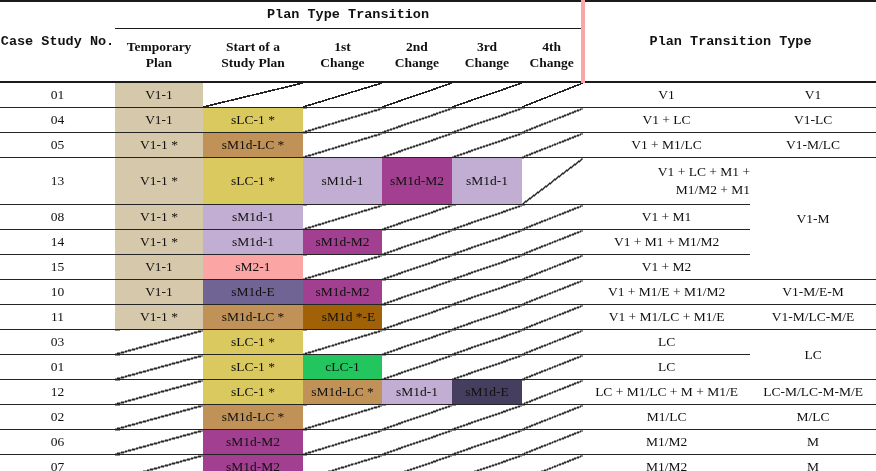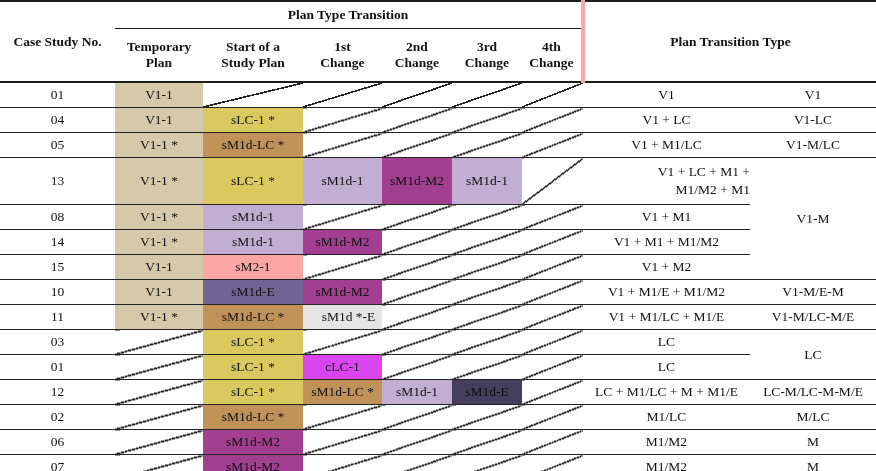--- a/index.html
+++ b/index.html
@@ -15,21 +15,21 @@
   }
   th, td {
     padding:0;
     text-align:center;
     vertical-align:middle;
     line-height:1.15;
     overflow:hidden;
     white-space:nowrap;
   }
   thead th { font-weight:bold; }
-  thead tr.top-row th { height:26px; }
+  thead tr.top-row th { height:26px;font-family:Liberation Mono, monospace; }
   thead tr.sub-row th { height:52px; }
   th.plan-type-span { border-bottom:1px solid #1b1b1b; }
   th.case-head, th.ptt-head, thead tr.sub-row th { border-bottom:2px solid #1b1b1b; }
   th.ptt-head { border-left:4px solid #fca5a5; }
   tbody td { height:24px; border-bottom:1px solid #242424; }
   tbody tr.tall td { height:46px; }
   td.trans div { line-height:1.3;text-align:right; }
   td.diag {
     background:linear-gradient(to bottom right,
       transparent calc(50% - 0.8px),
@@ -173,21 +173,21 @@
           <td class="diag"></td>
           <td class="diag"></td>
           <td class="diag"></td>
           <td class="trans">V1 + M1/E + M1/M2</td>
           <td rowspan="1">V1-M/E-M</td>
         </tr>
         <tr>
           <td>11</td>
           <td style="background: rgb(214, 200, 171);">V1-1 *</td>
           <td style="background: rgb(193, 146, 87);">sM1d-LC *</td>
-          <td style="background: #e5e5e5; padding-left: 12px;">sM1d *-E</td>
+          <td style="background: #a16207; padding-left: 12px;">sM1d *-E</td>
           <td class="diag"></td>
           <td class="diag"></td>
           <td class="diag"></td>
           <td class="trans">V1 + M1/LC + M1/E</td>
           <td rowspan="1">V1-M/LC-M/E</td>
         </tr>
         <tr>
           <td>03</td>
           <td class="diag"></td>
           <td style="background: rgb(217, 201, 95);">sLC-1 *</td>
@@ -195,21 +195,21 @@
           <td class="diag"></td>
           <td class="diag"></td>
           <td class="diag"></td>
           <td class="trans">LC</td>
           <td rowspan="2">LC</td>
         </tr>
         <tr>
           <td>01</td>
           <td class="diag"></td>
           <td style="background: rgb(217, 201, 95);">sLC-1 *</td>
-          <td style="background: #d946ef;">cLC-1</td>
+          <td style="background: #22c55e;">cLC-1</td>
           <td class="diag"></td>
           <td class="diag"></td>
           <td class="diag"></td>
           <td class="trans">LC</td>
         </tr>
         <tr>
           <td>12</td>
           <td class="diag"></td>
           <td style="background: rgb(217, 201, 95);">sLC-1 *</td>
           <td style="background: rgb(193, 146, 87);">sM1d-LC *</td>

